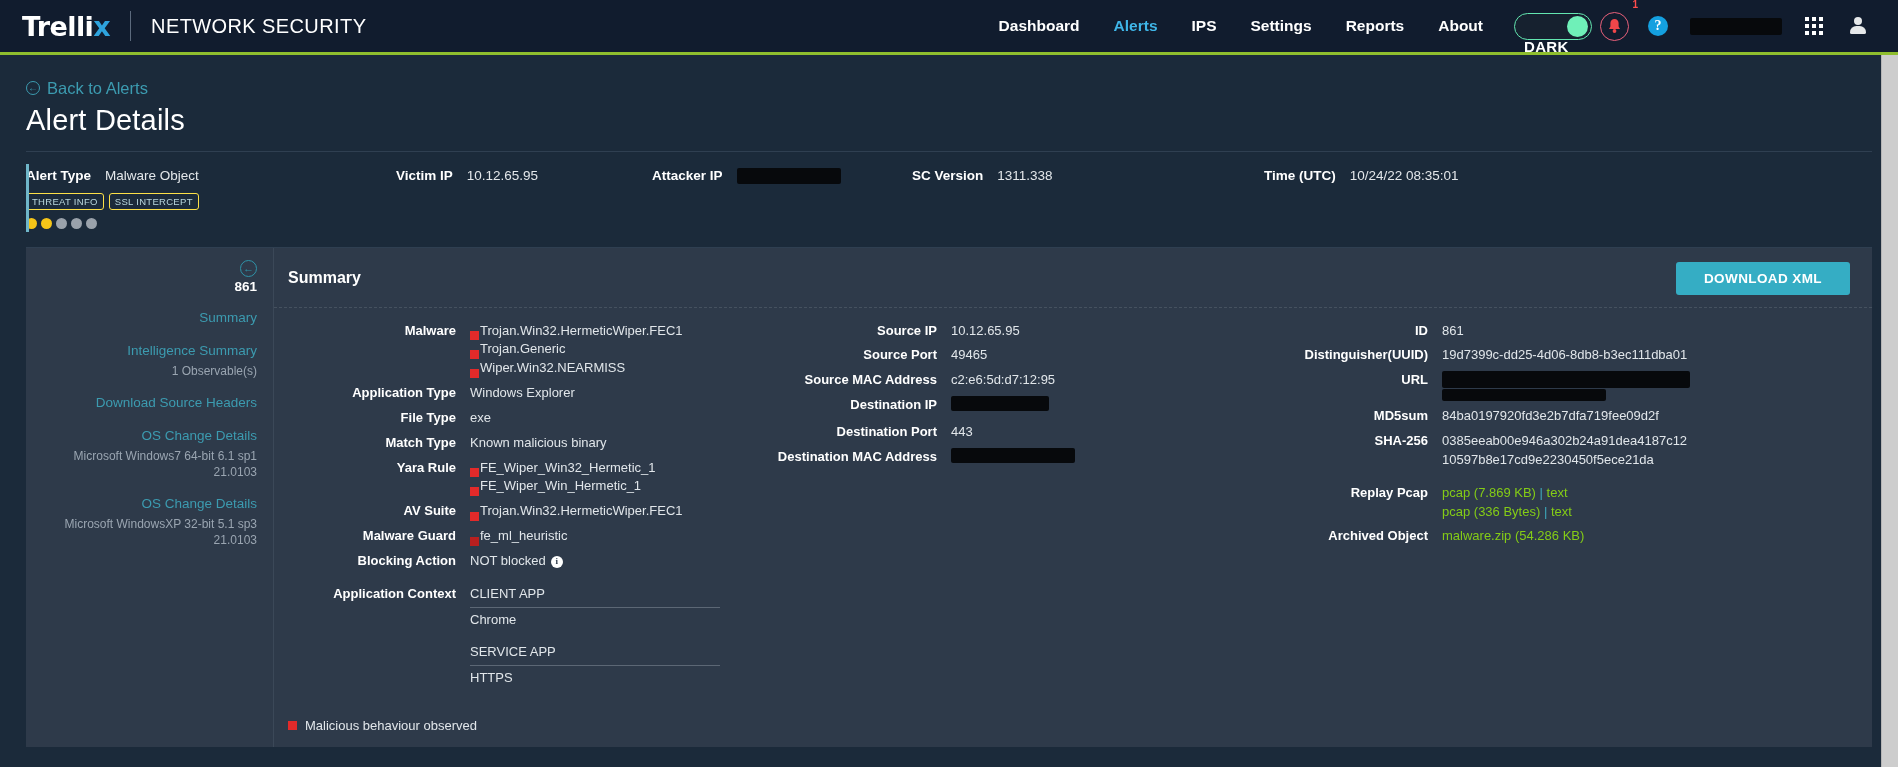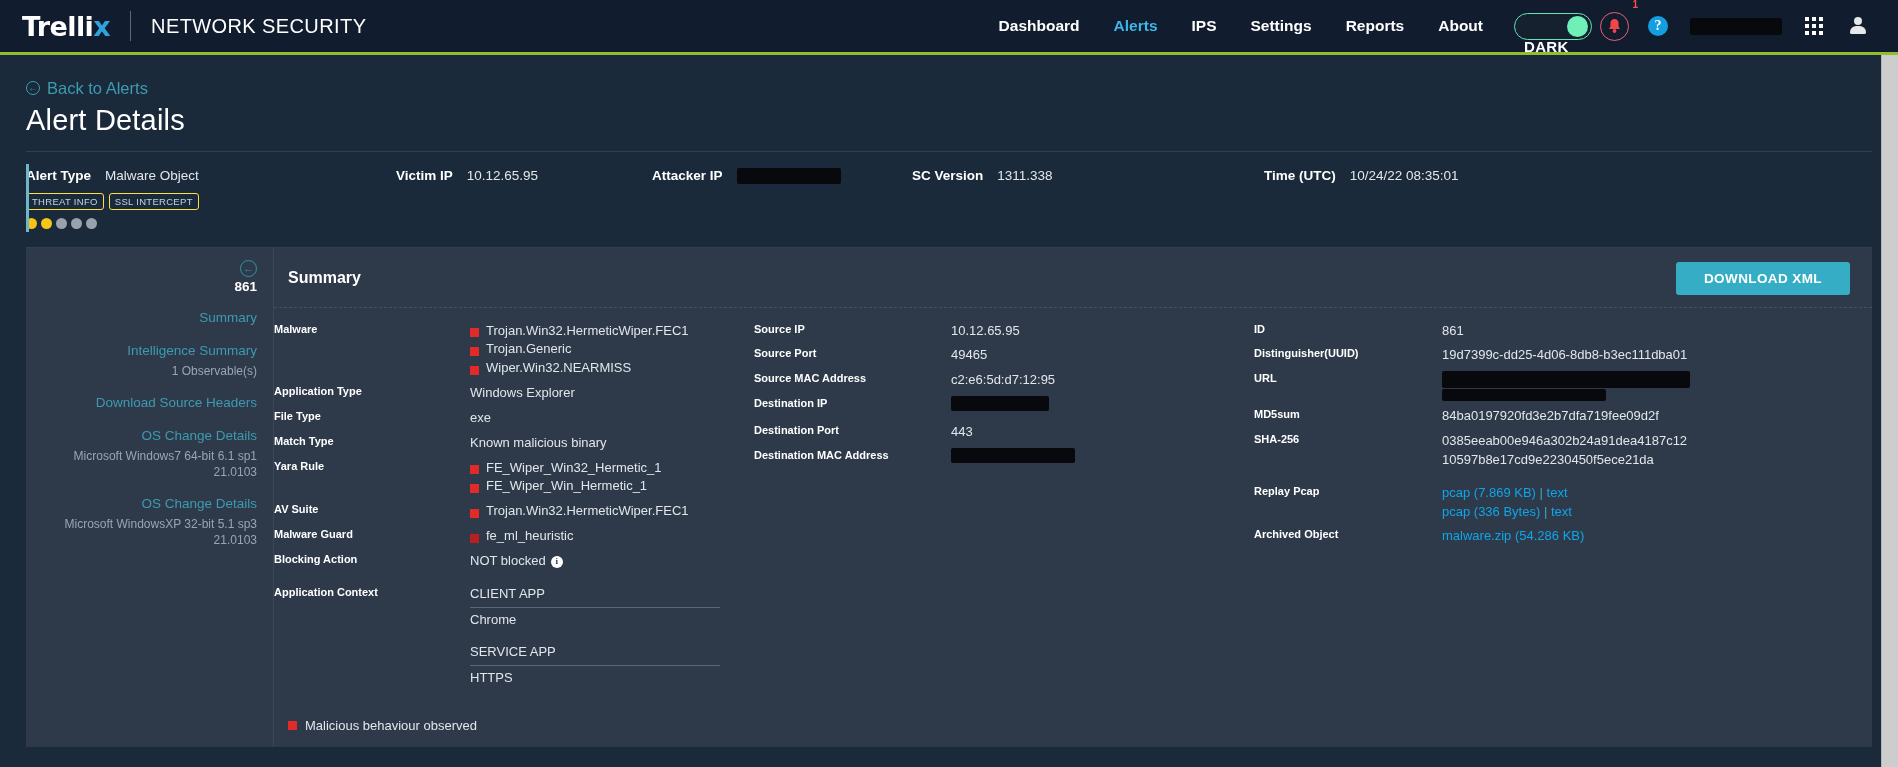--- a/index.html
+++ b/index.html
@@ -337,43 +337,43 @@
   .col-1 { width: 480px; }
   .col-2 { width: 500px; }
   .col-3 { width: 520px; }
 
   .row {
     display: flex;
     align-items: flex-start;
     margin-bottom: 6px;
   }
   .r-label {
-    font-size: 11px;
-    font-weight: bold;
-    color: #ffffff;
-    text-align: left;
-    padding-right: 30px;
+    font-size: 13px;
+    font-weight: bold;
+    color: #ffffff;
+    text-align: right;
+    padding-right: 14px;
     line-height: 1.45;
     flex: none;
   }
   .col-1 .r-label { width: 196px; }
   .col-2 .r-label { width: 197px; }
   .col-3 .r-label { width: 188px; }
 
   .r-value {
     font-size: 13px;
     color: #e1e6ea;
     line-height: 1.45;
     word-break: break-all;
   }
   .col-1 .r-value { width: 250px; }
   .col-2 .r-value { width: 250px; }
   .col-3 .r-value { width: 250px; }
 
-  .vline { display: flex; align-items: center; gap: 7px; line-height: 1.45; }
+  .vline { display: flex; align-items: flex-end; gap: 1px; line-height: 1.45; }
   .sq {
     width: 9px; height: 9px;
     background: #e22a2a;
     flex: none;
     margin-top: 4px;
   }
   .sq.dark { background: #b81f1f; }
 
   .info-i {
     display: inline-flex;
@@ -406,21 +406,21 @@
 
   .malicious {
     display: flex;
     align-items: center;
     gap: 8px;
     font-size: 13px;
     color: #e1e6ea;
     margin: 24px 0 0 14px;
   }
 
-  .link-teal { color: #0ea5e9; cursor: pointer; margin-top: 16px; }
+  .link-teal { color: #84cc16; cursor: pointer; margin-top: 16px; }
   .link-sep { color: #3ea9bd; }
 
   
   .vscroll {
     position: absolute;
     top: 55px; right: 0;
     width: 17px;
     height: 712px;
     background: #cdcdcd;
     border-left: 1px solid #b5b5b5;

